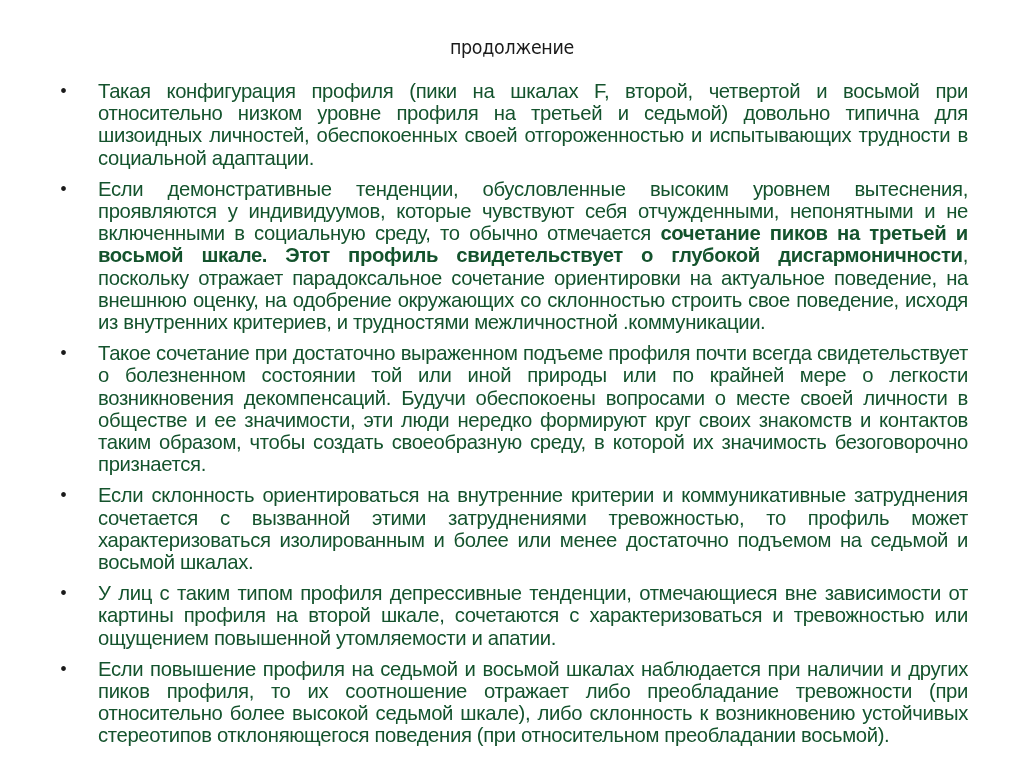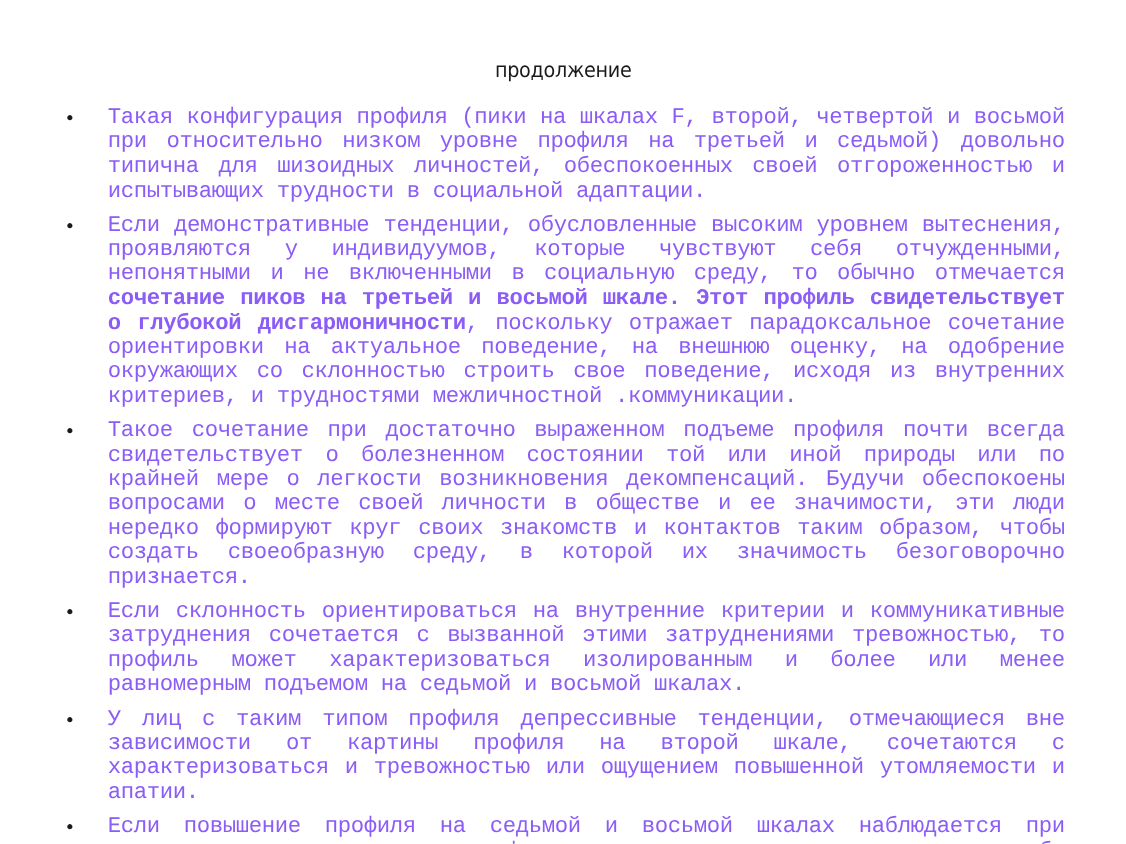--- a/index.html
+++ b/index.html
@@ -1,31 +1,31 @@
 <!DOCTYPE html>
 <html><head>
 <meta charset="utf-8">
 <style>
   html, body { margin: 0; padding: 0; background: #ffffff; }
   body { width: 1024px; height: 767px; overflow: hidden; position: relative; }
-  .slide { position: absolute; left: 0; top: 17px; width: 1024px; height: 585px; background: #fff; }
+  .slide { position: absolute; left: 0; top: 0; width: 1024px; height: 585px; background: #fff; }
   .title {
     position: absolute; top: 36px; left: 0; width: 1024px; text-align: center;
     font-family: "DejaVu Sans", sans-serif; font-size: 19px; color: #1a1a1a;
     letter-spacing: -0.3px; transform: scaleX(0.92);
   }
   .list { position: absolute; left: 58px; top: 80px; width: 910px; }
   .item { position: relative; padding-left: 40px; margin-bottom: 9px; }
   .bullet {
     position: absolute; left: 2px; top: 0; font-family: "Liberation Serif", serif;
     font-size: 20px; line-height: 22px; color: #1a1a1a;
   }
   .text {
-    font-family: Liberation Mono, monospace; font-size: 20.3px; line-height: 22.2px;
-    color: #8b5cf6; text-align: justify; letter-spacing: -0.35px;
+    font-family: Liberation Sans, sans-serif; font-size: 20.3px; line-height: 22.2px;
+    color: #14532d; text-align: justify; letter-spacing: -0.35px;
   }
   .text b { font-weight: bold; }
 </style>
 </head>
 <body>
 
 <div class="slide">
   <div class="title">продолжение</div>
 
   <div class="list">
@@ -39,21 +39,21 @@
       <div class="text"><span>Если демонстративные тенденции, обусловленные высоким уровнем вытеснения, проявляются у индивидуумов, которые чувствуют себя отчужденными, непонятными и не включенными в социальную среду, то обычно отмечается </span><b>сочетание пиков на третьей и восьмой шкале. Этот профиль свидетельствует о глубокой дисгармоничности</b><span>, поскольку отражает парадоксальное сочетание ориентировки на актуальное поведение, на внешнюю оценку, на одобрение окружающих со склонностью строить свое поведение, исходя из внутренних критериев, и трудностями межличностной .коммуникации.</span></div>
     </div>
 
     <div class="item">
       <span class="bullet">•</span>
       <div class="text"><span>Такое сочетание при достаточно выраженном подъеме профиля почти всегда свидетельствует о болезненном состоянии той или иной природы или по крайней мере о легкости возникновения декомпенсаций. Будучи обеспокоены вопросами о месте своей личности в обществе и ее значимости, эти люди нередко формируют круг своих знакомств и контактов таким образом, чтобы создать своеобразную среду, в которой их значимость безоговорочно признается.</span></div>
     </div>
 
     <div class="item">
       <span class="bullet">•</span>
-      <div class="text"><span>Если склонность ориентироваться на внутренние критерии и коммуникативные затруднения сочетается с вызванной этими затруднениями тревожностью,  то профиль может характеризоваться изолированным и более или менее равномерным подъемом на седьмой и восьмой шкалах.</span></div>
+      <div class="text"><span>Если склонность ориентироваться на внутренние критерии и коммуникативные затруднения сочетается с вызванной этими затруднениями тревожностью,  то профиль может характеризоваться изолированным и более или менее достаточно подъемом на седьмой и восьмой шкалах.</span></div>
     </div>
 
     <div class="item">
       <span class="bullet">•</span>
       <div class="text"><span>У лиц с таким типом профиля депрессивные тенденции, отмечающиеся вне зависимости от картины профиля на второй шкале, сочетаются с характеризоваться и тревожностью или ощущением повышенной утомляемости и апатии.</span></div>
     </div>
 
     <div class="item">
       <span class="bullet">•</span>
       <div class="text"><span>Если повышение профиля на седьмой и восьмой шкалах наблюдается при наличии и других пиков профиля, то их соотношение отражает либо преобладание тревожности (при относительно более высокой седьмой шкале), либо склонность к возникновению устойчивых стереотипов отклоняющегося поведения (при относительном преобладании восьмой).</span></div>

